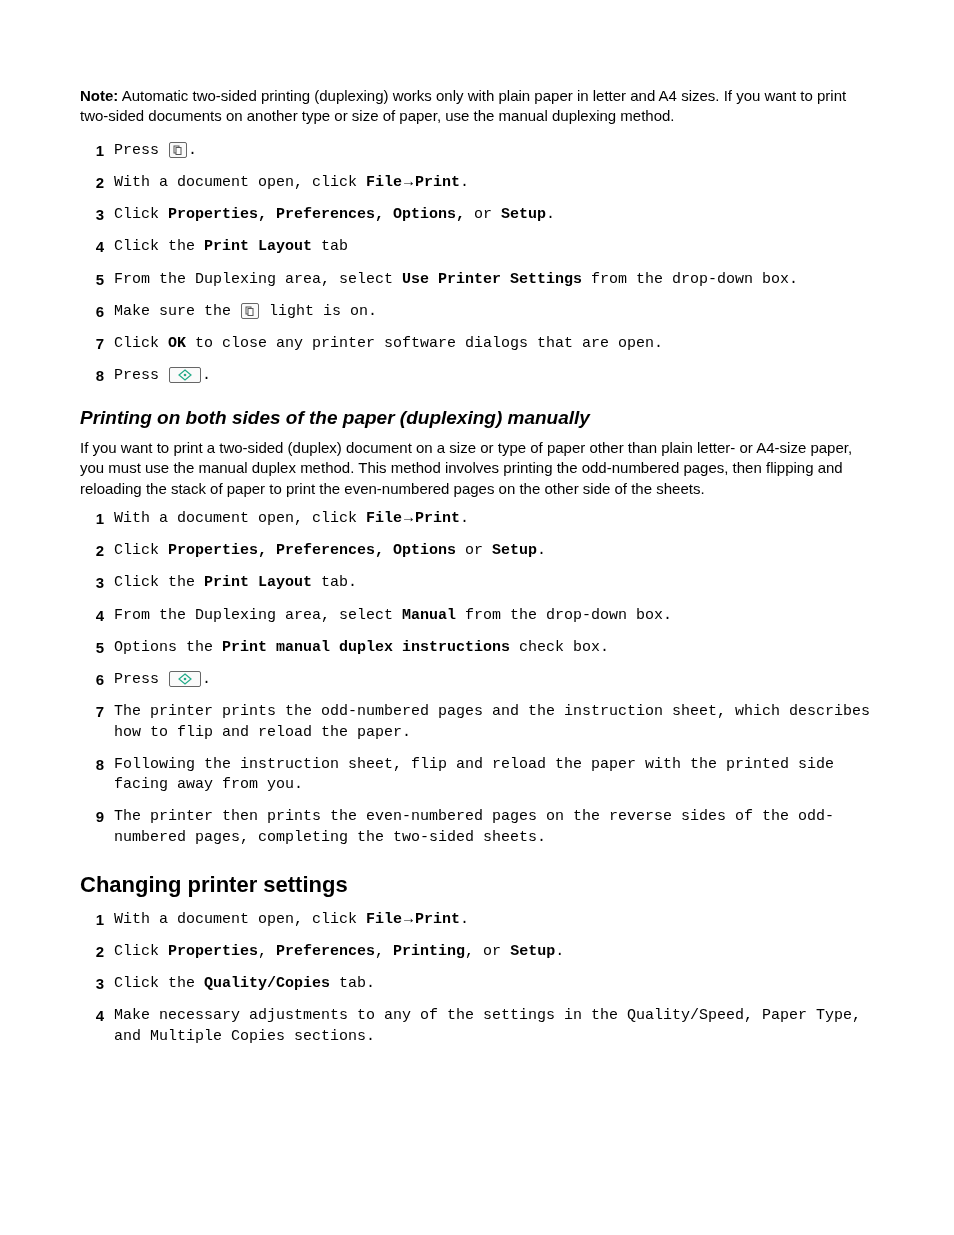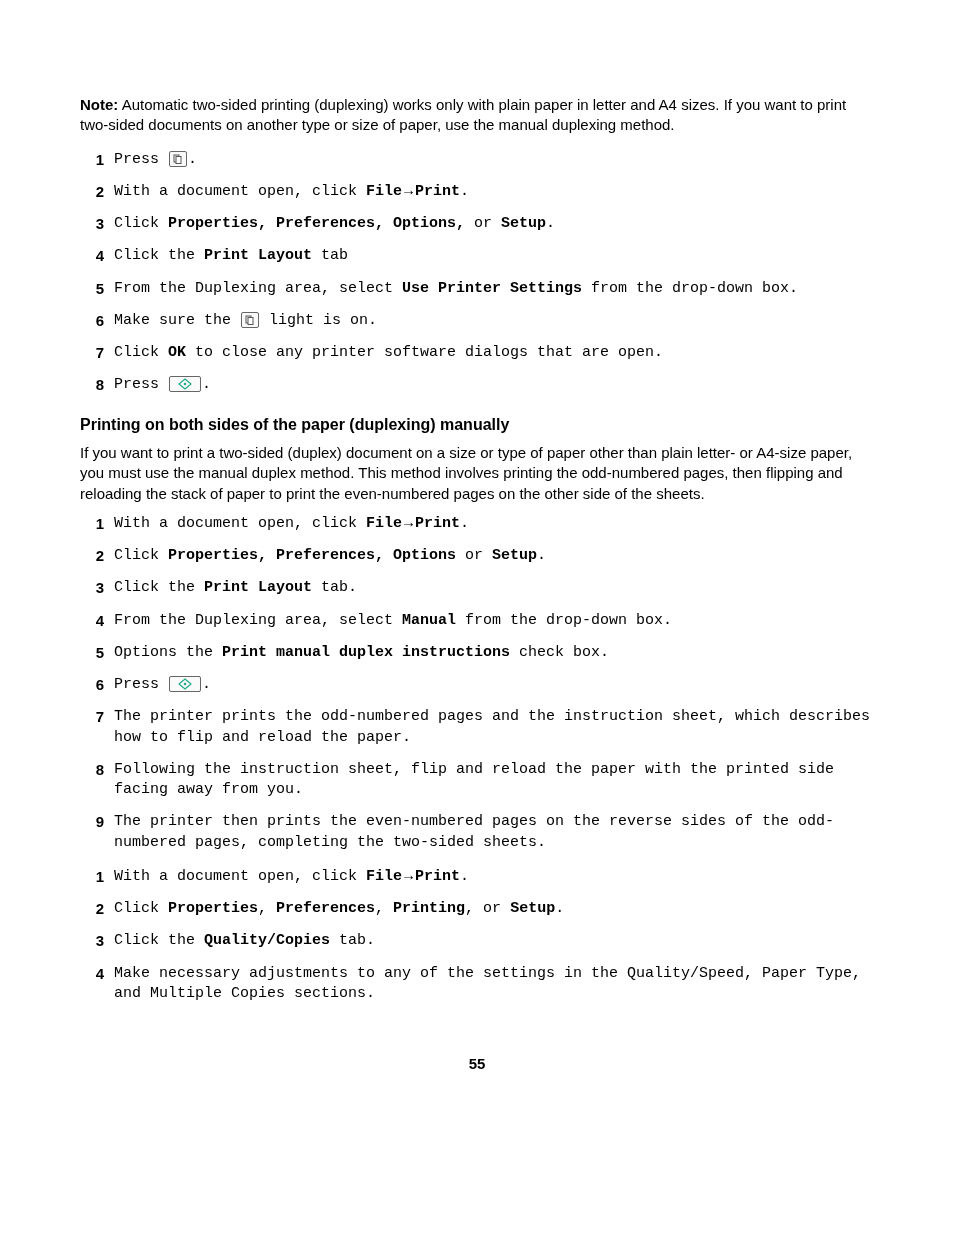--- a/index.html
+++ b/index.html
@@ -6,21 +6,21 @@
     font-family: Arial, Helvetica, sans-serif;
     font-size: 15px;
     line-height: 1.35;
     color: #000;
     margin: 0;
     padding: 80px 80px 40px 80px;
     background: #fff;
   }
   .page {
     max-width: 800px;
-    margin: 15px auto;
+    margin: 6px auto;
   }
   p { margin: 0 0 10px 0; }
   .note-para { margin-bottom: 14px; }
   b { font-weight: bold; }
   ol {
     list-style: none;
     padding: 0;
     margin: 0 0 14px 0;
   }
   ol > li {
@@ -36,22 +36,23 @@
     padding-right: 10px;
   }
   ol > li .body { flex: 1; font-family: Liberation Mono, monospace; }
   .sub-note { margin-top: 10px; }
   h2 {
     font-size: 22px;
     font-weight: bold;
     margin: 22px 0 10px 0;
   }
   h3 {
-    font-size: 16px;
-    font-weight: bold;
+    font-size: 19px;
+    font-weight: bold;
+    font-style: italic;
     margin: 18px 0 8px 0;
   }
   .icon-box {
     display: inline-flex;
     align-items: center;
     justify-content: center;
     border: 1px solid #666;
     border-radius: 2px;
     height: 14px;
     vertical-align: middle;
@@ -204,20 +205,21 @@
       <span class="body">Following the instruction sheet, flip and reload the paper with the printed side facing away from you.</span>
     </li>
     <li>
       <span class="num">9</span>
       <span class="body">
         <span>The printer then prints the even-numbered pages on the reverse sides of the odd-numbered pages, completing the two-sided sheets.</span>
       </span>
     </li>
   </ol>
 
+  <h2>Changing printer settings</h2>
 
 
   <ol>
     <li>
       <span class="num">1</span>
       <span class="body">
         <span>With a document open, click </span><b>File</b><span class="arrow"> → </span><b>Print</b><span>.</span>
       </span>
     </li>
     <li>
@@ -231,15 +233,14 @@
       <span class="body">
         <span>Click the </span><b>Quality/Copies</b><span> tab.</span>
       </span>
     </li>
     <li>
       <span class="num">4</span>
       <span class="body">Make necessary adjustments to any of the settings in the Quality/Speed, Paper Type, and Multiple Copies sections.</span>
     </li>
   </ol>
 
-  <div class="page-number">55</div>
 
 </div>
 
 </body></html>

